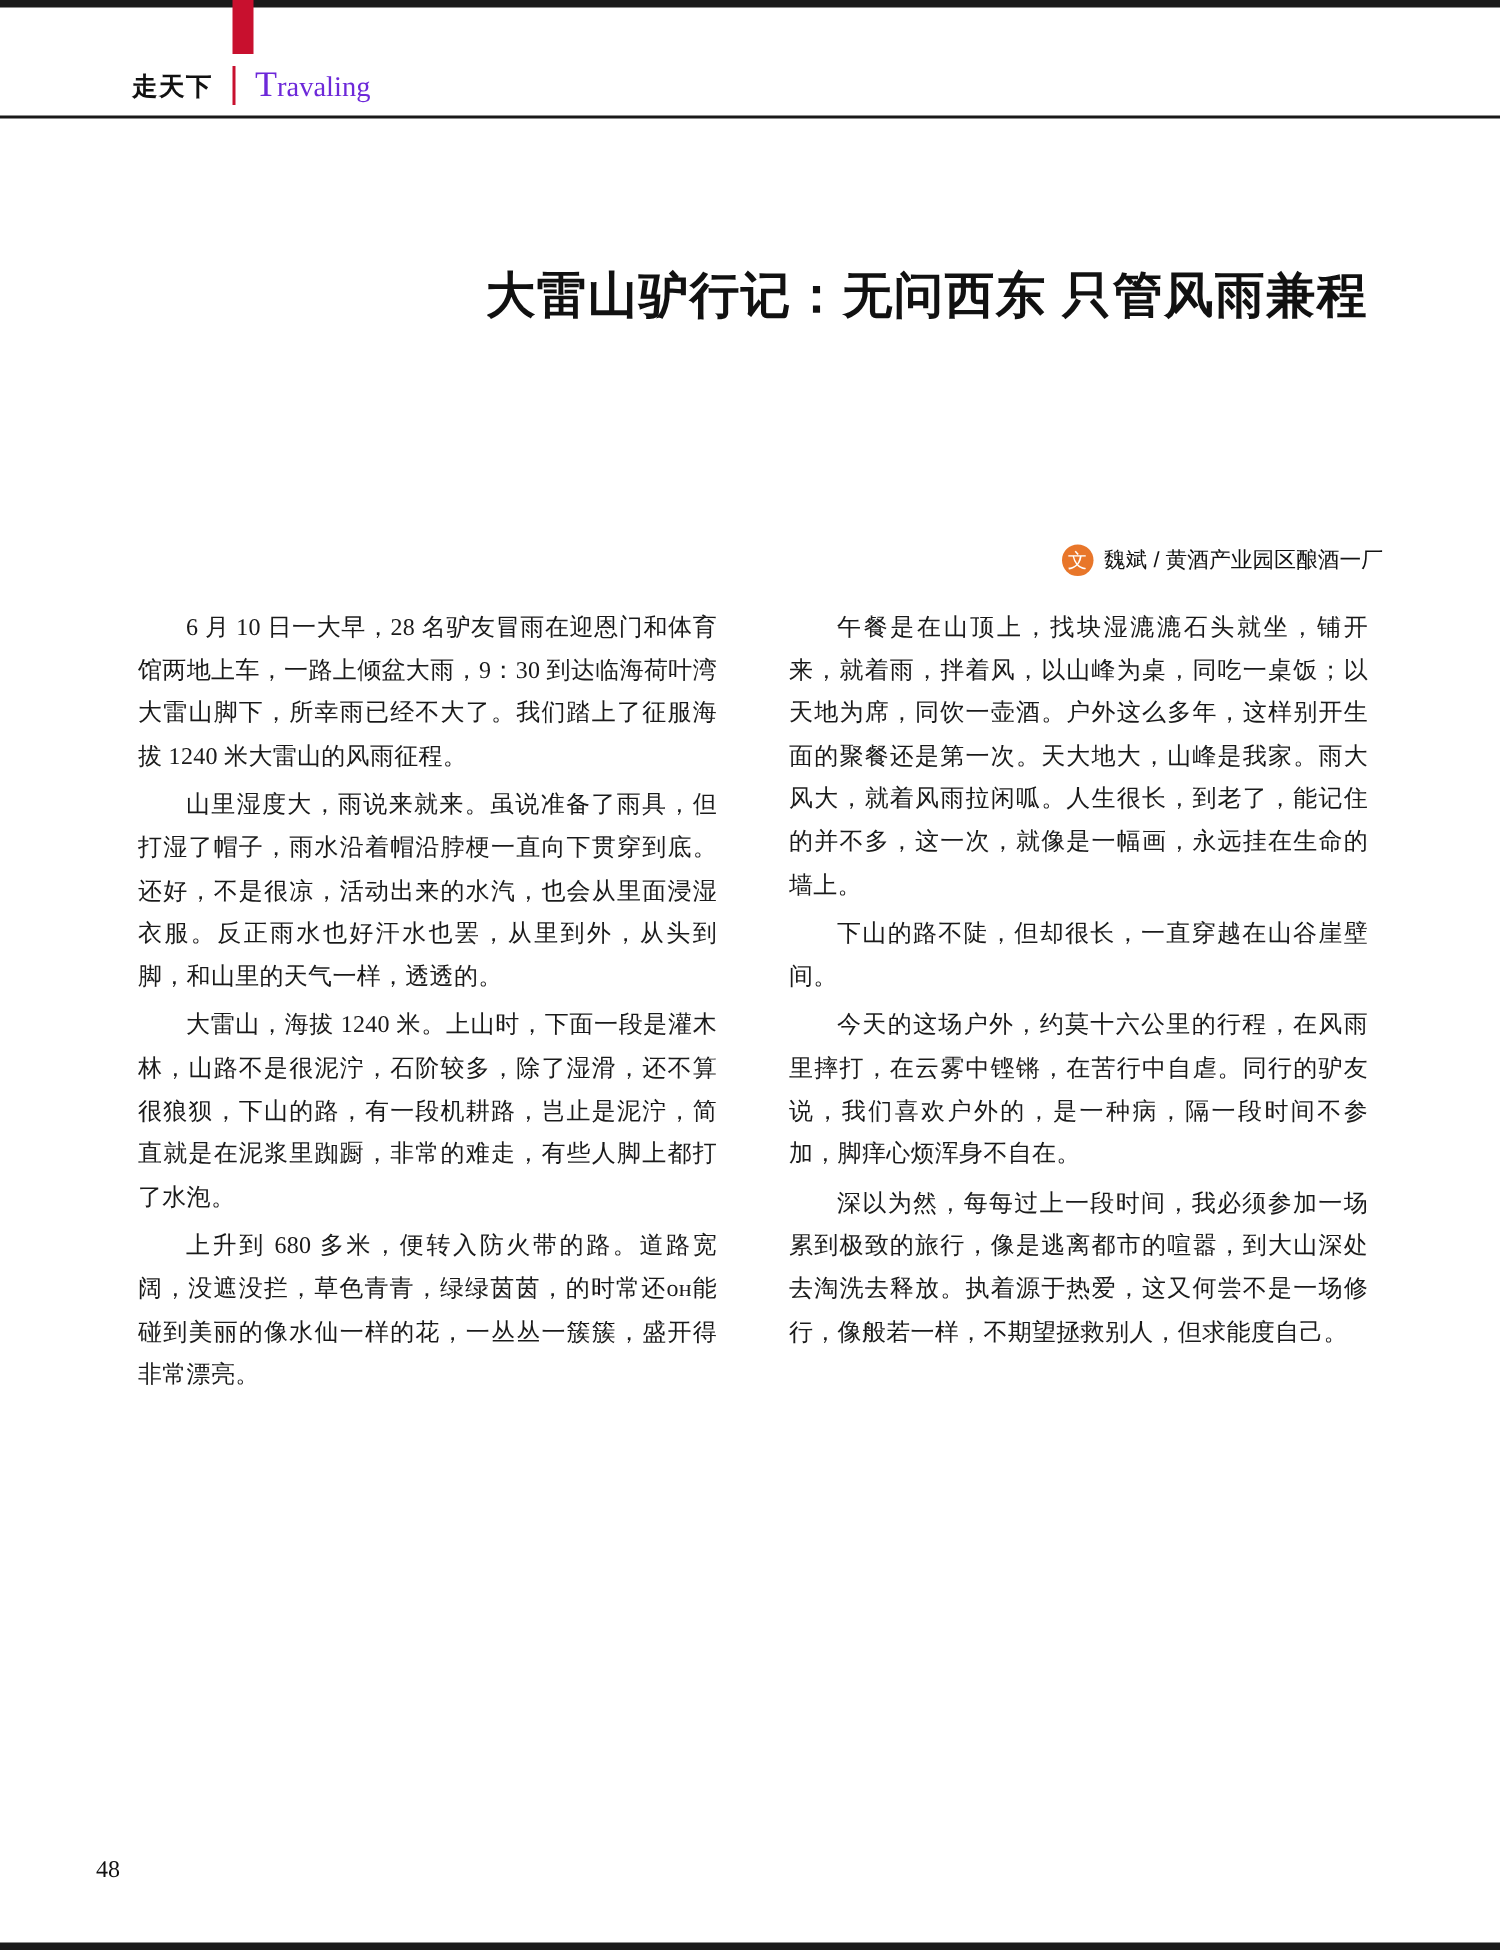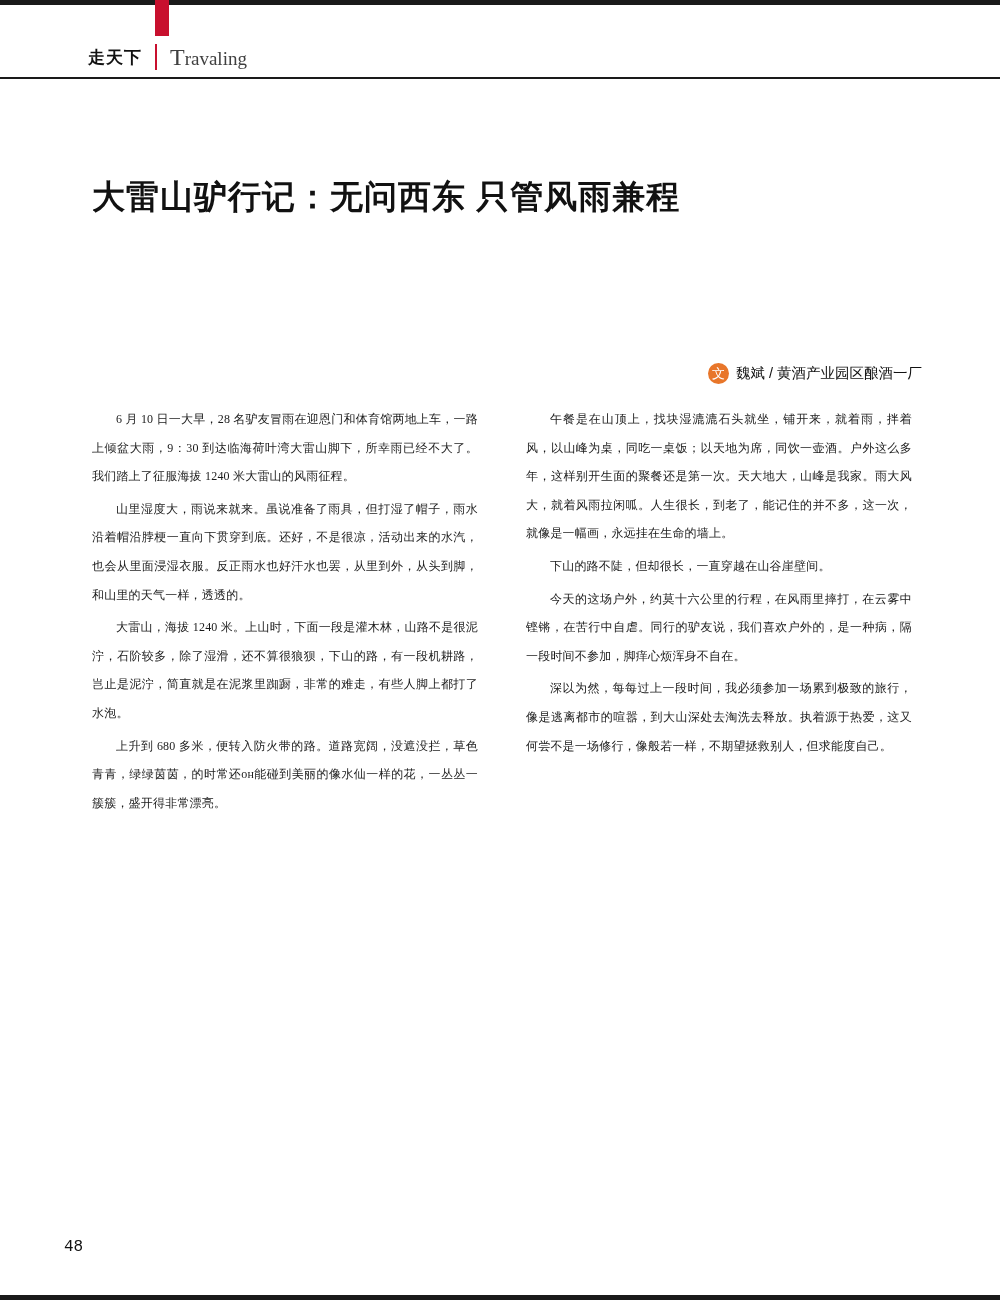--- a/index.html
+++ b/index.html
@@ -57,21 +57,21 @@
     width: 2px;
     height: 26px;
     background: #c8102e;
   }
   .header-en {
     position: absolute;
     left: 170px;
     top: 8px;
     font-family: "Liberation Serif", serif;
     font-size: 19px;
-    color: #404040;
+    color: #6d28d9;
   }
   .header-en .cap {
     font-size: 24px;
   }
   .header-bottom-rule {
     position: absolute;
     left: 0;
     top: 77px;
     width: 1000px;
     height: 2px;
@@ -83,20 +83,21 @@
     position: absolute;
     left: 92px;
     top: 175px;
     width: 820px;
     font-family: "Liberation Sans", sans-serif;
     font-weight: bold;
     font-size: 33px;
     letter-spacing: 1px;
     color: #111;
     white-space: nowrap;
+    text-align: right;
   }
 
   
   .byline {
     position: absolute;
     right: 78px;
     top: 363px;
     display: flex;
     align-items: center;
     gap: 7px;
@@ -126,33 +127,33 @@
     display: flex;
     gap: 48px;
   }
   .col {
     width: 386px;
   }
   .col p {
     margin: 0 0 4px 0;
     text-indent: 2em;
     font-family: "Liberation Serif", "DejaVu Serif", serif;
-    font-size: 12px;
+    font-size: 16px;
     line-height: 28.6px;
     text-align: justify;
     text-justify: inter-ideograph;
     letter-spacing: 0.2px;
   }
 
   
   .page-number {
     position: absolute;
     left: 64px;
     top: 1238px;
-    font-family: Liberation Mono, monospace;
+    font-family: Liberation Serif, serif;
     font-size: 16px;
     color: #111;
   }
   .bottom-rule {
     position: absolute;
     left: 0;
     bottom: 0;
     width: 1000px;
     height: 5px;
     background: #1a1a1a;

